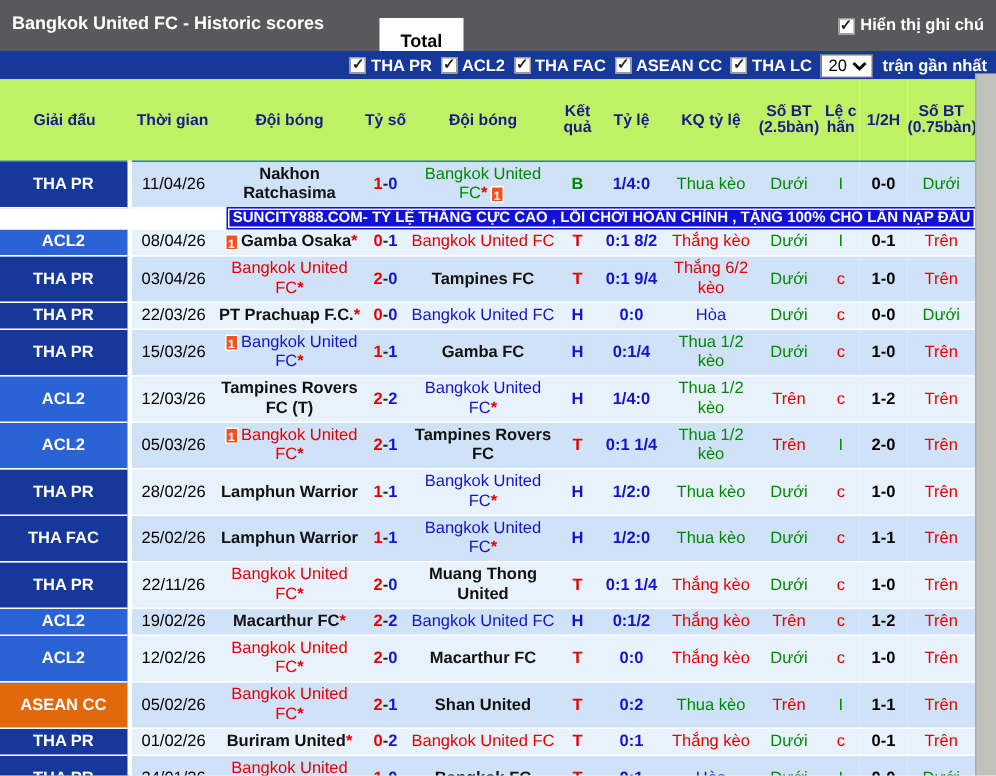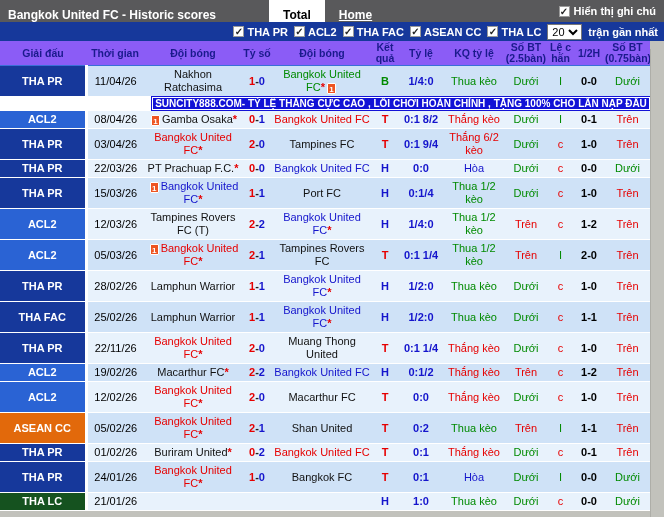--- a/index.html
+++ b/index.html
@@ -8,57 +8,57 @@
     width: 664px; height: 517px;
     background: #c2c2bc;
     overflow: hidden;
     position: relative;
   }
   .app { width: 664px; }
   
   .titlebar {
     background: #59595b; color: #fff;
     display: flex; align-items: stretch;
-    height: 22px; width: 664px; font-size: 12px;
+    height: 34px; width: 664px; font-size: 12px;
   }
   .title { font-weight: bold; padding: 8px 10px 0 8px; white-space: nowrap; }
-  .tabs { display: flex; align-items: flex-start; margin-left: 28px; padding-left: 15px; }
+  .tabs { display: flex; align-items: flex-end; margin-left: 12px; padding-left: 15px; }
   .tab { padding: 8px 14px 0 14px; font-weight: bold; cursor: pointer; }
   .tab.active { background: #fff; color: #000; }
   .tab.link { color: #fff; text-decoration: underline; }
   .note-check { margin-left: auto; display: flex; align-items: center; padding-right: 8px; font-weight: bold; font-size: 11px; cursor: pointer; white-space: nowrap; }
   
   .filterbar {
     background: #16389b; color: #fff; height: 19px; width: 664px;
     display: flex; align-items: center; justify-content: flex-end;
     font-size: 11px; font-weight: bold; padding-right: 6px; gap: 6px;
   }
   .filter-item { display: flex; align-items: center; gap: 3px; cursor: pointer; white-space: nowrap; }
   .cb {
     display: inline-block; width: 11px; height: 11px; background: #fff;
     border: 1px solid #9a9a9a; color: #222; font-size: 10px; line-height: 10px;
     text-align: center; font-weight: bold;
   }
   select.count-select { font-size: 11px; height: 16px; border: 1px solid #777; background: #fff; }
   
   table { border-collapse: collapse; table-layout: fixed; width: 650px; background: #fff; }
   thead th {
-    color: #1a1a8c; font-size: 10.5px; font-weight: bold; background: #8b5cf6;
-    padding: 1px 0; line-height: 11px; text-align: center; vertical-align: middle;
+    color: #1a1a8c; font-size: 10.5px; font-weight: bold; background: #bef264;
+    padding: 16px 0; line-height: 11px; text-align: center; vertical-align: middle;
     border-bottom: 1px solid #3a6fd8; height: 24px; margin-top: 26px;
   }
   td { font-size: 11px; line-height: 13px; text-align: center; vertical-align: middle;
        padding: 2px 1px; border-bottom: 1px solid #fff; }
   tr.odd  td:not(.league) { background: #cfe2f7; }
   tr.even td:not(.league) { background: #e8f2fc; }
   td.league { color: #fff; font-weight: bold; border-right: 3px solid #fff; border-bottom: 1px solid #fff; font-size: 11px; }
   .b-navy { background: #16389b; } .b-blue { background: #2a63d4; }
   .b-orange { background: #e2690b; } .b-green { background: #15521f; }
   .c-red { color: #e60000; } .c-blue { color: #1414cc; }
-  .c-green { color: #008a00; } .c-black { color: #111; }
+  .c-green { color: #008a00; } .c-black { color: #111; font-weight: bold; }
   td.result, td.half { font-weight: bold; }
   td.odds { color: #1414cc; font-weight: bold; }
   .sh { color: #e60000; font-weight: bold; } .sa { color: #1414cc; font-weight: bold; }
   .dash { color: #222; font-weight: bold; }
   .star { color: #e60000; font-weight: bold; }
   .card {
     display: inline-block; min-width: 9px; height: 11px; background: #ee5422;
     color: #fff; font-size: 8px; line-height: 11px; font-weight: bold;
     border: 1px solid #fff; border-radius: 1px; padding: 0 1px;
     vertical-align: middle; margin: 0 2px;
@@ -75,21 +75,20 @@
 </style>
 </head>
 <body>
 
 <div class="app">
 
   <div class="titlebar">
     <span class="title">Bangkok United FC - Historic scores</span>
     <div class="tabs">
       <span class="tab active">Total</span>
-      <span class="tab link">Home</span>
     </div>
     <label class="note-check">
       <span class="cb" style="margin-right:4px">✓</span>
       <span>Hiển thị ghi chú</span>
     </label>
   </div>
 
   <div class="filterbar" id="filterbar">
 
     <label class="filter-item">
@@ -209,21 +208,21 @@
           <td class="c-green">Dưới</td>
           <td class="c-red">c</td>
           <td class="half">0-0</td>
           <td class="c-green">Dưới</td>
         </tr>
         <tr class="match-row odd">
           <td class="league b-navy">THA PR</td>
           <td class="date">15/03/26</td>
           <td class="team"><span class="card">1</span><span class="c-blue">Bangkok United FC</span><span class="star">*</span></td>
           <td class="score"><span class="sh">1</span><span class="dash">-</span><span class="sa">1</span></td>
-          <td class="team"><span class="c-black">Port FC</span></td>
+          <td class="team"><span class="c-black">Gamba FC</span></td>
           <td class="result c-blue">H</td>
           <td class="odds">0:1/4</td>
           <td class="c-green">Thua 1/2 kèo</td>
           <td class="c-green">Dưới</td>
           <td class="c-red">c</td>
           <td class="half">1-0</td>
           <td class="c-red">Trên</td>
         </tr>
         <tr class="match-row even">
           <td class="league b-blue">ACL2</td>

